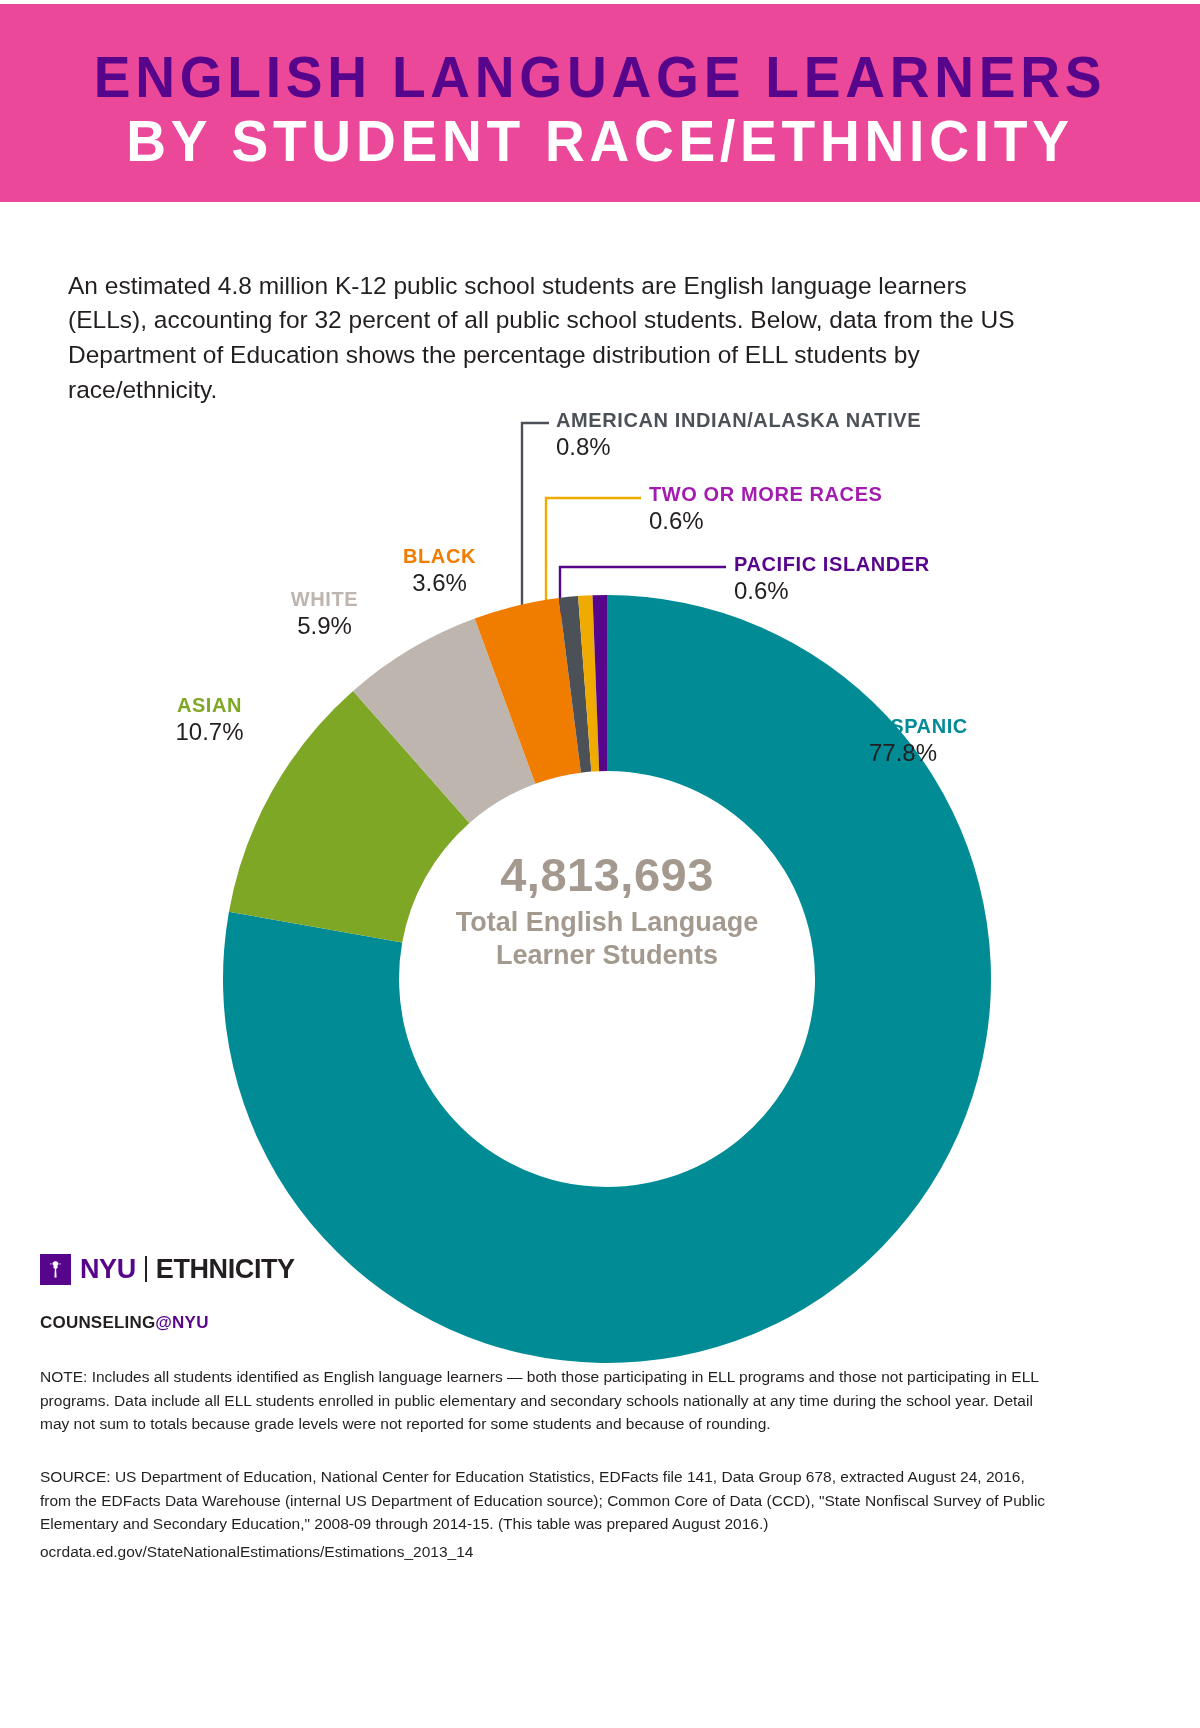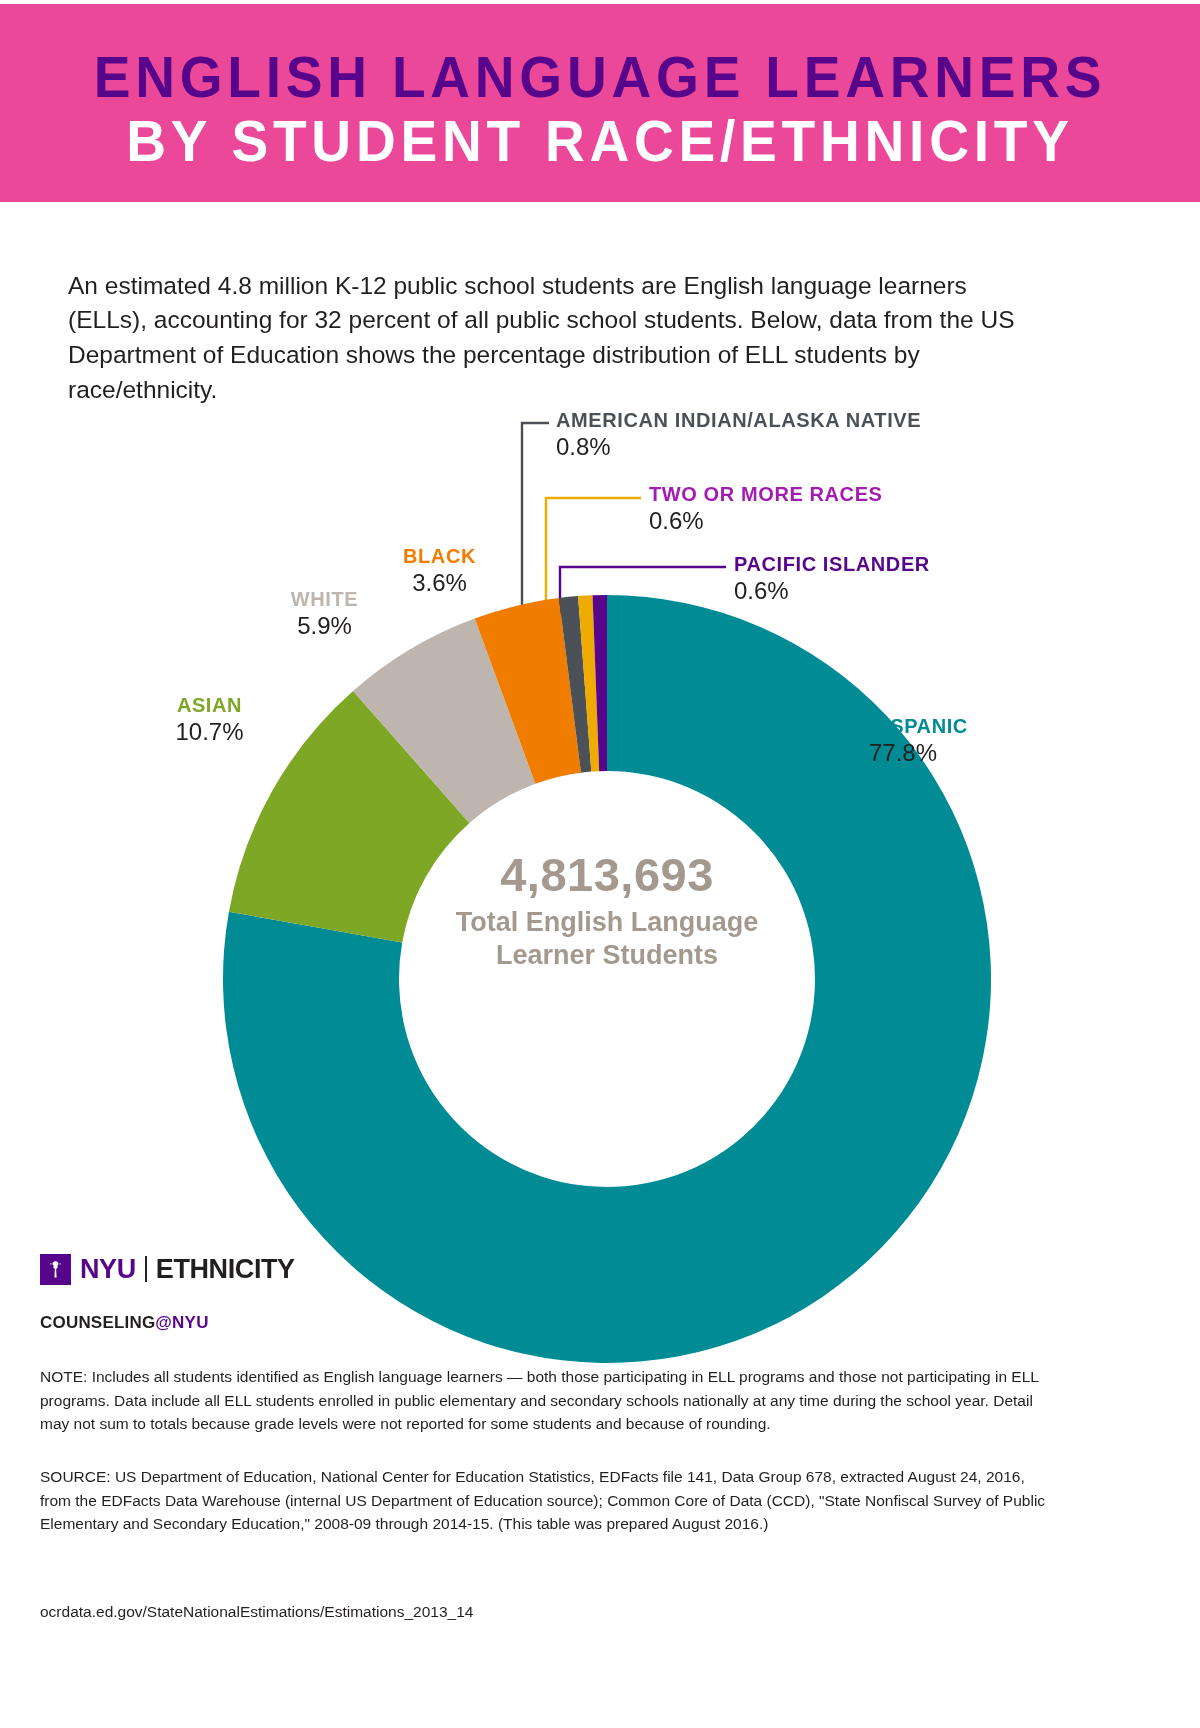--- a/index.html
+++ b/index.html
@@ -102,21 +102,21 @@
     font-size:17px;font-weight:bold;letter-spacing:0.2px;color:#231f20;
   }
   .counseling .purple{color:#57068c;}
   
   .note{
     position:absolute;left:40px;width:1010px;
     font-size:15.5px;line-height:1.52;color:#231f20;
   }
   #note-1{top:1365px;}
   #note-2{top:1445px;margin-top:20px;}
-  #note-3{top:1600px;}
+  #note-3{top:1540px;}
 </style>
 </head>
 <body>
 
 <div class="header">
   <div class="title-line1">ENGLISH LANGUAGE LEARNERS</div>
   <div class="title-line2">BY STUDENT RACE/ETHNICITY</div>
 </div>
 
 <p class="intro">An estimated 4.8 million K-12 public school students are English language learners (ELLs), accounting for 32 percent of all public school students. Below, data from the US Department of Education shows the percentage distribution of ELL students by race/ethnicity.</p>

